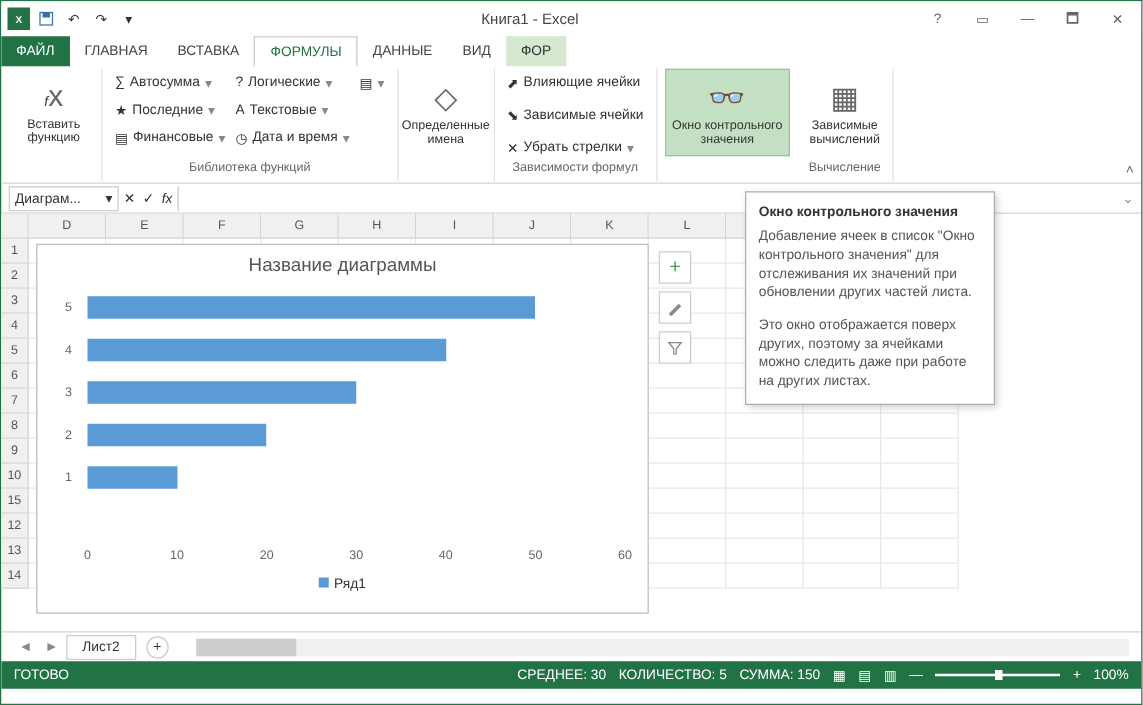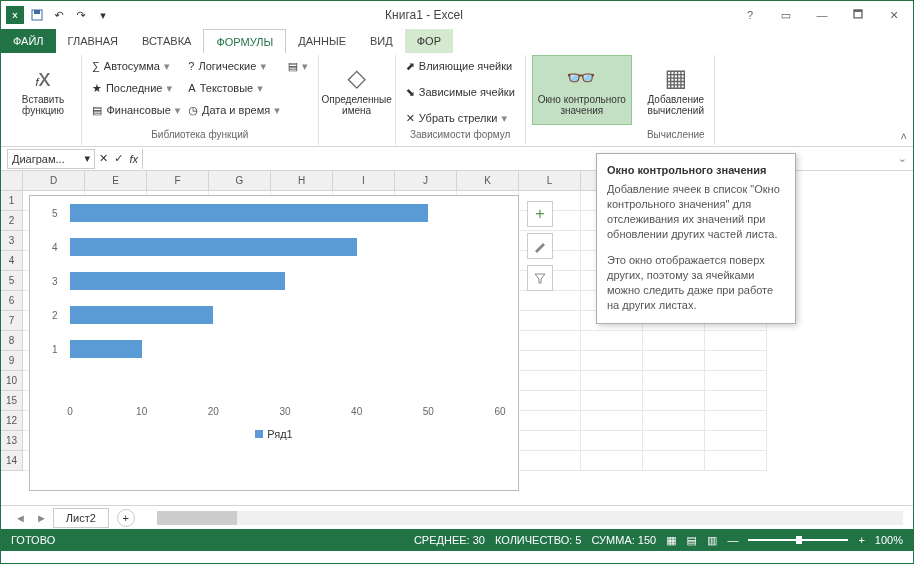--- a/index.html
+++ b/index.html
@@ -158,21 +158,21 @@
       <div class="big-btn active" style="width:100px">
         <span class="big-icon">👓</span>
         <span style="font-size:10px;text-align:center;line-height:1.1">Окно контрольного значения</span>
       </div>
     </div>
   </div>
   <div class="rgroup">
     <div class="rgroup-body">
       <div class="big-btn">
         <span class="big-icon">▦</span>
-        <span style="font-size:10px;text-align:center;line-height:1.1">Добавление вычислений</span>
+        <span style="font-size:10px;text-align:center;line-height:1.1">Зависимые вычислений</span>
       </div>
     </div>
     <div class="rgroup-label">Вычисление</div>
   </div>
   <div class="collapse">˄</div>
 </div>
 
 <div class="formula-bar">
   <div class="namebox">
       <span>Диаграм...</span>
@@ -415,20 +415,21 @@
           <div class="cell" style="width: 62px;"></div>
           <div class="cell" style="width: 62px;"></div>
           <div class="cell" style="width: 62px;"></div>
           <div class="cell" style="width: 62px;"></div>
           <div class="cell" style="width: 62px;"></div>
           <div class="cell" style="width: 62px;"></div>
         </div>
       </div>
 
     <div class="chart-obj">
+      <div class="chart-title">Название диаграммы</div>
       <div class="bars" id="bars">
           <div class="bar-row" style="position: relative;">
             <span class="bar-lbl">5</span>
             <div class="bar" style="width: 358.333px;"></div>
           </div>
           <div class="bar-row" style="position: relative;">
             <span class="bar-lbl">4</span>
             <div class="bar" style="width: 286.667px;"></div>
           </div>
           <div class="bar-row" style="position: relative;">

